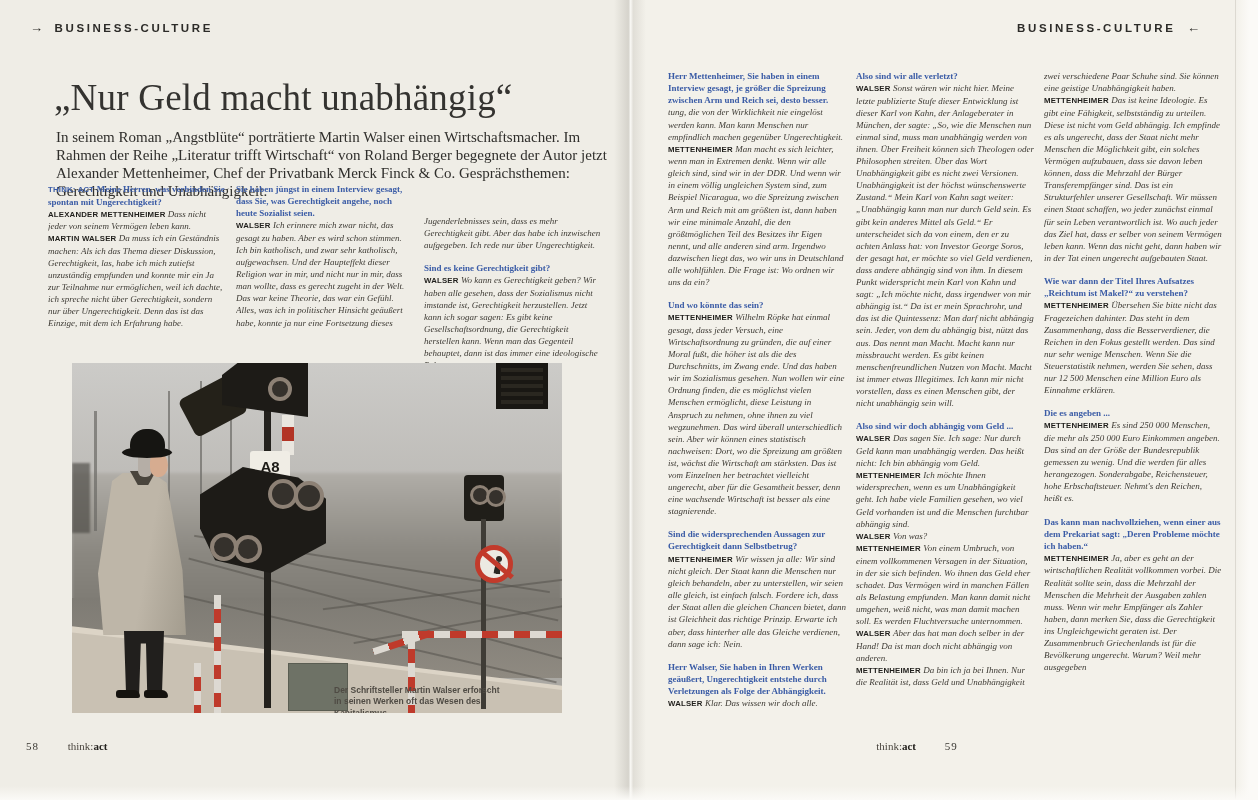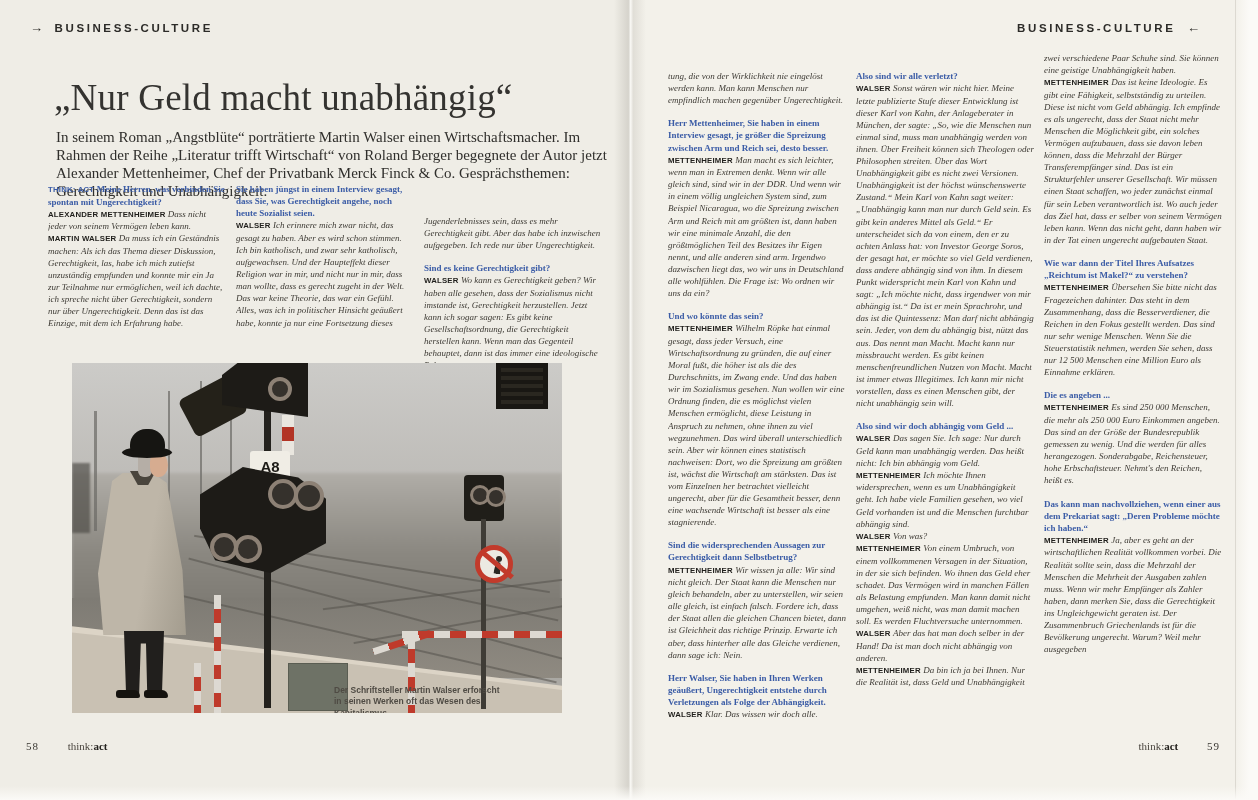--- a/index.html
+++ b/index.html
@@ -88,21 +88,21 @@
   .striped-h{position:absolute;height:7px;background:repeating-linear-gradient(90deg,#ddd9d2 0 16px,#bf3a2b 16px 32px);}
   .striped-v{position:absolute;width:7px;background:repeating-linear-gradient(180deg,#ddd9d2 0 14px,#bf3a2b 14px 28px);}
 
   .caption{position:absolute;left:262px;top:322px;width:172px;font-family:"Liberation Sans",sans-serif;
         font-size:8.5px;line-height:1.35;color:#4f4b44;font-weight:bold;}
 
   .folio{position:absolute;top:740px;font-size:11px;color:#3a3833;}
   .folio .num{letter-spacing:1px;}
   .folio .brand{margin:0 0 0 26px;color:#4a463f;}
   .folio .brand b{color:#23211d;}
-  .folio-right{left:630px;width:600px;text-align:right;padding-right:26px;box-sizing:border-box;margin-left:16px;}
+  .folio-right{left:630px;width:600px;text-align:center;padding-right:26px;box-sizing:border-box;}
   .folio-right .brand{margin:0 26px 0 0;}
   .folio-left{left:26px;}
 </style>
 </head>
 <body>
 
 <div class="spread">
   <div class="page-left"></div>
   <div class="page-right"></div>
 
@@ -127,42 +127,42 @@
       <div class="blk question">Sie haben jüngst in einem Interview gesagt, dass Sie, was Gerechtigkeit angehe, noch heute Sozialist seien.</div>
       <div class="blk answer"><span class="speaker">WALSER </span>Ich erinnere mich zwar nicht, das gesagt zu haben. Aber es wird schon stimmen. Ich bin katholisch, und zwar sehr katholisch, aufgewachsen. Und der Haupteffekt dieser Religion war in mir, und nicht nur in mir, dass man wollte, dass es gerecht zugeht in der Welt. Das war keine Theorie, das war ein Gefühl. Alles, was ich in politischer Hinsicht geäußert habe, konnte ja nur eine Fortsetzung dieses</div>
     </div>
   <div class="col" style="left:424px;top:183px;height:178px;margin-top:32px;">
       <div class="blk cont">Jugenderlebnisses sein, dass es mehr Gerechtigkeit gibt. Aber das habe ich inzwischen aufgegeben. Ich rede nur über Ungerechtigkeit.</div>
       <div class="blk question">Sind es keine Gerechtigkeit gibt?</div>
       <div class="blk answer"><span class="speaker">WALSER </span>Wo kann es Gerechtigkeit geben? Wir haben alle gesehen, dass der Sozialismus nicht imstande ist, Gerechtigkeit herzustellen. Jetzt kann ich sogar sagen: Es gibt keine Gesellschaftsordnung, die Gerechtigkeit herstellen kann. Wenn man das Gegenteil behauptet, dann ist das immer eine ideologische Behaup-</div>
     </div>
 
   <div class="col" style="left:668px;top:70px;height:668px;">
+      <div class="blk question">Herr Mettenheimer, Sie haben in einem Interview gesagt, je größer die Spreizung zwischen Arm und Reich sei, desto besser.</div>
       <div class="blk cont">tung, die von der Wirklichkeit nie eingelöst werden kann. Man kann Menschen nur empfindlich machen gegenüber Ungerechtigkeit.</div>
-      <div class="blk question">Herr Mettenheimer, Sie haben in einem Interview gesagt, je größer die Spreizung zwischen Arm und Reich sei, desto besser.</div>
       <div class="blk answer"><span class="speaker">METTENHEIMER </span>Man macht es sich leichter, wenn man in Extremen denkt. Wenn wir alle gleich sind, sind wir in der DDR. Und wenn wir in einem völlig ungleichen System sind, zum Beispiel Nicaragua, wo die Spreizung zwischen Arm und Reich mit am größten ist, dann haben wir eine minimale Anzahl, die den größtmöglichen Teil des Besitzes ihr Eigen nennt, und alle anderen sind arm. Irgendwo dazwischen liegt das, wo wir uns in Deutschland alle wohlfühlen. Die Frage ist: Wo ordnen wir uns da ein?</div>
       <div class="blk question">Und wo könnte das sein?</div>
       <div class="blk answer"><span class="speaker">METTENHEIMER </span>Wilhelm Röpke hat einmal gesagt, dass jeder Versuch, eine Wirtschaftsordnung zu gründen, die auf einer Moral fußt, die höher ist als die des Durchschnitts, im Zwang ende. Und das haben wir im Sozialismus gesehen. Nun wollen wir eine Ordnung finden, die es möglichst vielen Menschen ermöglicht, diese Leistung in Anspruch zu nehmen, ohne ihnen zu viel wegzunehmen. Das wird überall unterschiedlich sein. Aber wir können eines statistisch nachweisen: Dort, wo die Spreizung am größten ist, wächst die Wirtschaft am stärksten. Das ist vom Einzelnen her betrachtet vielleicht ungerecht, aber für die Gesamtheit besser, denn eine wachsende Wirtschaft ist besser als eine stagnierende.</div>
       <div class="blk question">Sind die widersprechenden Aussagen zur Gerechtigkeit dann Selbstbetrug?</div>
       <div class="blk answer"><span class="speaker">METTENHEIMER </span>Wir wissen ja alle: Wir sind nicht gleich. Der Staat kann die Menschen nur gleich behandeln, aber zu unterstellen, wir seien alle gleich, ist einfach falsch. Fordere ich, dass der Staat allen die gleichen Chancen bietet, dann ist Gleichheit das richtige Prinzip. Erwarte ich aber, dass hinterher alle das Gleiche verdienen, dann sage ich: Nein.</div>
       <div class="blk question">Herr Walser, Sie haben in Ihren Werken geäußert, Ungerechtigkeit entstehe durch Verletzungen als Folge der Abhängigkeit.</div>
       <div class="blk answer"><span class="speaker">WALSER </span>Klar. Das wissen wir doch alle.</div>
     </div>
   <div class="col" style="left:856px;top:70px;height:668px;">
       <div class="blk question">Also sind wir alle verletzt?</div>
       <div class="blk answer"><span class="speaker">WALSER </span>Sonst wären wir nicht hier. Meine letzte publizierte Stufe dieser Entwicklung ist dieser Karl von Kahn, der Anlageberater in München, der sagte: „So, wie die Menschen nun einmal sind, muss man unabhängig werden von ihnen. Über Freiheit können sich Theologen oder Philosophen streiten. Über das Wort Unabhängigkeit gibt es nicht zwei Versionen. Unabhängigkeit ist der höchst wünschenswerte Zustand.“ Mein Karl von Kahn sagt weiter: „Unabhängig kann man nur durch Geld sein. Es gibt kein anderes Mittel als Geld.“ Er unterscheidet sich da von einem, den er zu achten Anlass hat: von Investor George Soros, der gesagt hat, er möchte so viel Geld verdienen, dass andere abhängig sind von ihm. In diesem Punkt widerspricht mein Karl von Kahn und sagt: „Ich möchte nicht, dass irgendwer von mir abhängig ist.“ Da ist er mein Sprachrohr, und das ist die Quintessenz: Man darf nicht abhängig sein. Jeder, von dem du abhängig bist, nützt das aus. Das nennt man Macht. Macht kann nur missbraucht werden. Es gibt keinen menschenfreundlichen Nutzen von Macht. Macht ist immer etwas Illegitimes. Ich kann mir nicht vorstellen, dass es einen Menschen gibt, der nicht unabhängig sein will.</div>
       <div class="blk question">Also sind wir doch abhängig vom Geld ...</div>
       <div class="blk answer"><span class="speaker">WALSER </span>Das sagen Sie. Ich sage: Nur durch Geld kann man unabhängig werden. Das heißt nicht: Ich bin abhängig vom Geld.</div>
       <div class="blk answer"><span class="speaker">METTENHEIMER </span>Ich möchte Ihnen widersprechen, wenn es um Unabhängigkeit geht. Ich habe viele Familien gesehen, wo viel Geld vorhanden ist und die Menschen furchtbar abhängig sind.</div>
       <div class="blk answer"><span class="speaker">WALSER </span>Von was?</div>
       <div class="blk answer"><span class="speaker">METTENHEIMER </span>Von einem Umbruch, von einem vollkommenen Versagen in der Situation, in der sie sich befinden. Wo ihnen das Geld eher schadet. Das Vermögen wird in manchen Fällen als Belastung empfunden. Man kann damit nicht umgehen, weiß nicht, was man damit machen soll. Es werden Fluchtversuche unternommen.</div>
       <div class="blk answer"><span class="speaker">WALSER </span>Aber das hat man doch selber in der Hand! Da ist man doch nicht abhängig von anderen.</div>
       <div class="blk answer"><span class="speaker">METTENHEIMER </span>Da bin ich ja bei Ihnen. Nur die Realität ist, dass Geld und Unabhängigkeit</div>
     </div>
-  <div class="col" style="left:1044px;top:52px;height:668px;">
+  <div class="col" style="left:1044px;top:70px;height:668px;">
       <div class="blk cont">zwei verschiedene Paar Schuhe sind. Sie können eine geistige Unabhängigkeit haben.</div>
       <div class="blk answer"><span class="speaker">METTENHEIMER </span>Das ist keine Ideologie. Es gibt eine Fähigkeit, selbstständig zu urteilen. Diese ist nicht vom Geld abhängig. Ich empfinde es als ungerecht, dass der Staat nicht mehr Menschen die Möglichkeit gibt, ein solches Vermögen aufzubauen, dass sie davon leben können, dass die Mehrzahl der Bürger Transferempfänger sind. Das ist ein Strukturfehler unserer Gesellschaft. Wir müssen einen Staat schaffen, wo jeder zunächst einmal für sein Leben verantwortlich ist. Wo auch jeder das Ziel hat, dass er selber von seinem Vermögen leben kann. Wenn das nicht geht, dann haben wir in der Tat einen ungerecht aufgebauten Staat.</div>
       <div class="blk question">Wie war dann der Titel Ihres Aufsatzes „Reichtum ist Makel?“ zu verstehen?</div>
       <div class="blk answer"><span class="speaker">METTENHEIMER </span>Übersehen Sie bitte nicht das Fragezeichen dahinter. Das steht in dem Zusammenhang, dass die Besserverdiener, die Reichen in den Fokus gestellt werden. Das sind nur sehr wenige Menschen. Wenn Sie die Steuerstatistik nehmen, werden Sie sehen, dass nur 12 500 Menschen eine Million Euro als Einnahme erklären.</div>
       <div class="blk question">Die es angeben ...</div>
       <div class="blk answer"><span class="speaker">METTENHEIMER </span>Es sind 250 000 Menschen, die mehr als 250 000 Euro Einkommen angeben. Das sind an der Größe der Bundesrepublik gemessen zu wenig. Und die werden für alles herangezogen. Sonderabgabe, Reichensteuer, hohe Erbschaftsteuer. Nehmt's den Reichen, heißt es.</div>
       <div class="blk question">Das kann man nachvollziehen, wenn einer aus dem Prekariat sagt: „Deren Probleme möchte ich haben.“</div>
       <div class="blk answer"><span class="speaker">METTENHEIMER </span>Ja, aber es geht an der wirtschaftlichen Realität vollkommen vorbei. Die Realität sollte sein, dass die Mehrzahl der Menschen die Mehrheit der Ausgaben zahlen muss. Wenn wir mehr Empfänger als Zahler haben, dann merken Sie, dass die Gerechtigkeit ins Ungleichgewicht geraten ist. Der Zusammenbruch Griechenlands ist für die Bevölkerung ungerecht. Warum? Weil mehr ausgegeben</div>
     </div>
 

